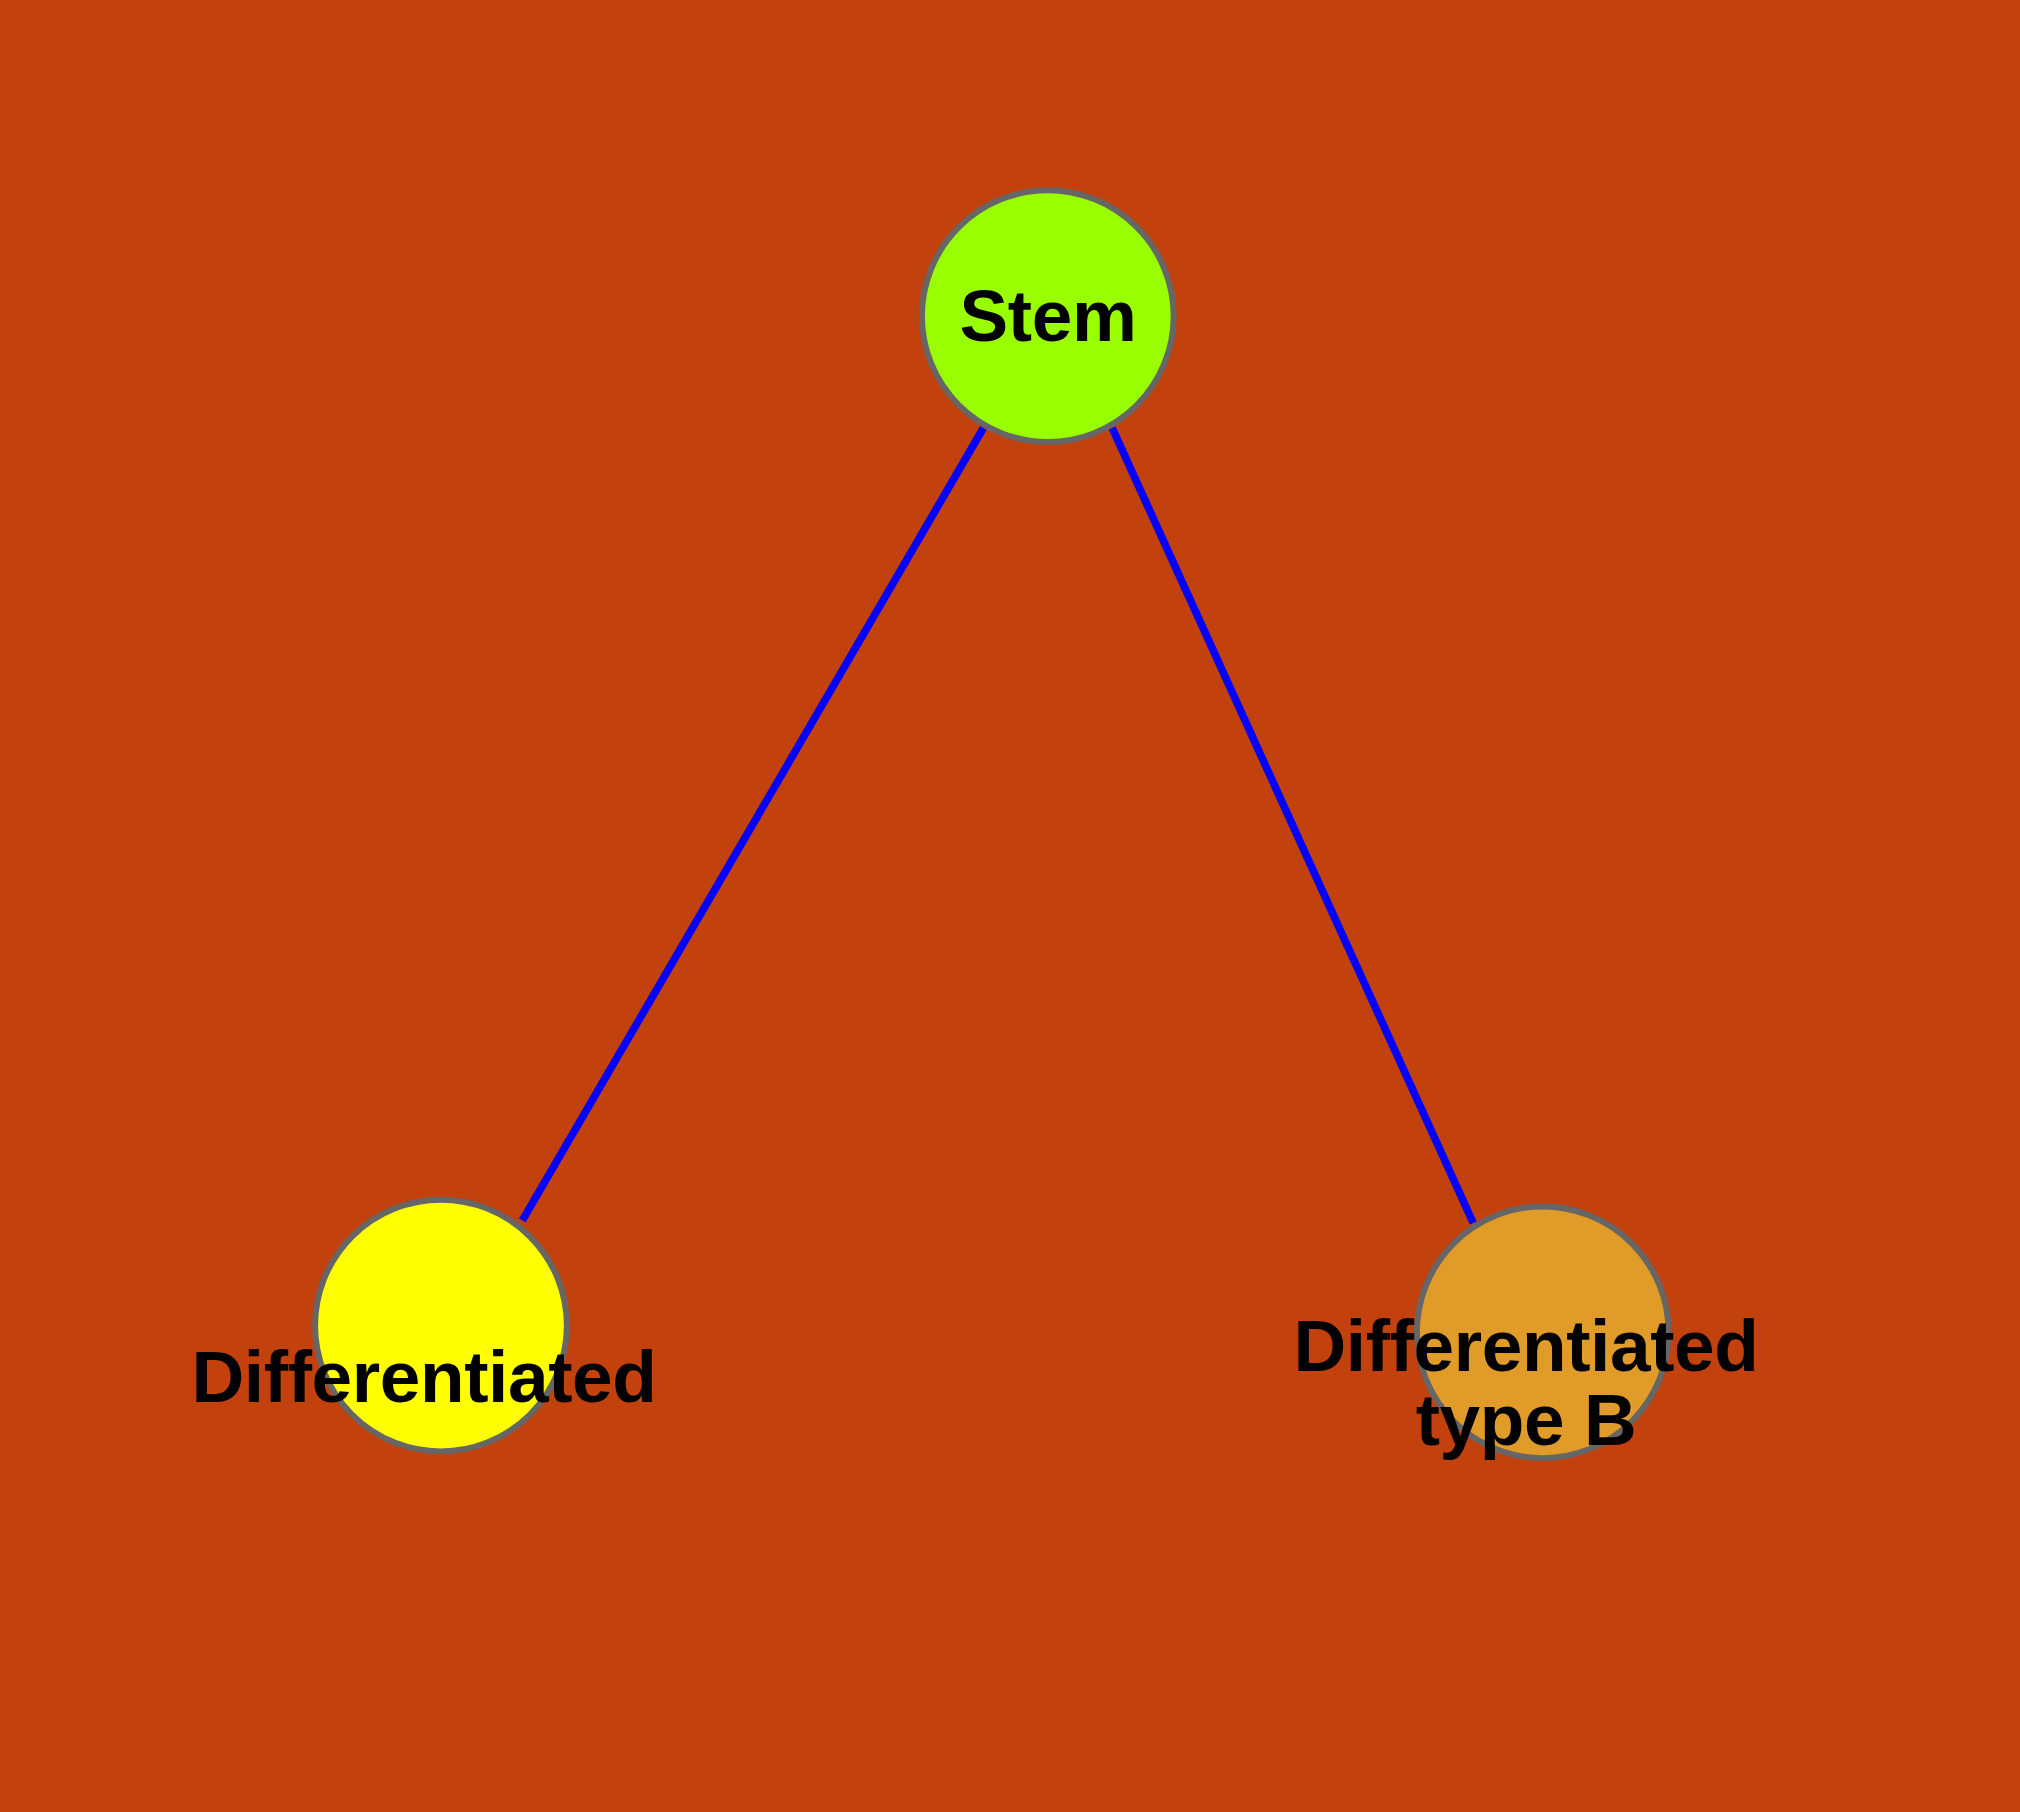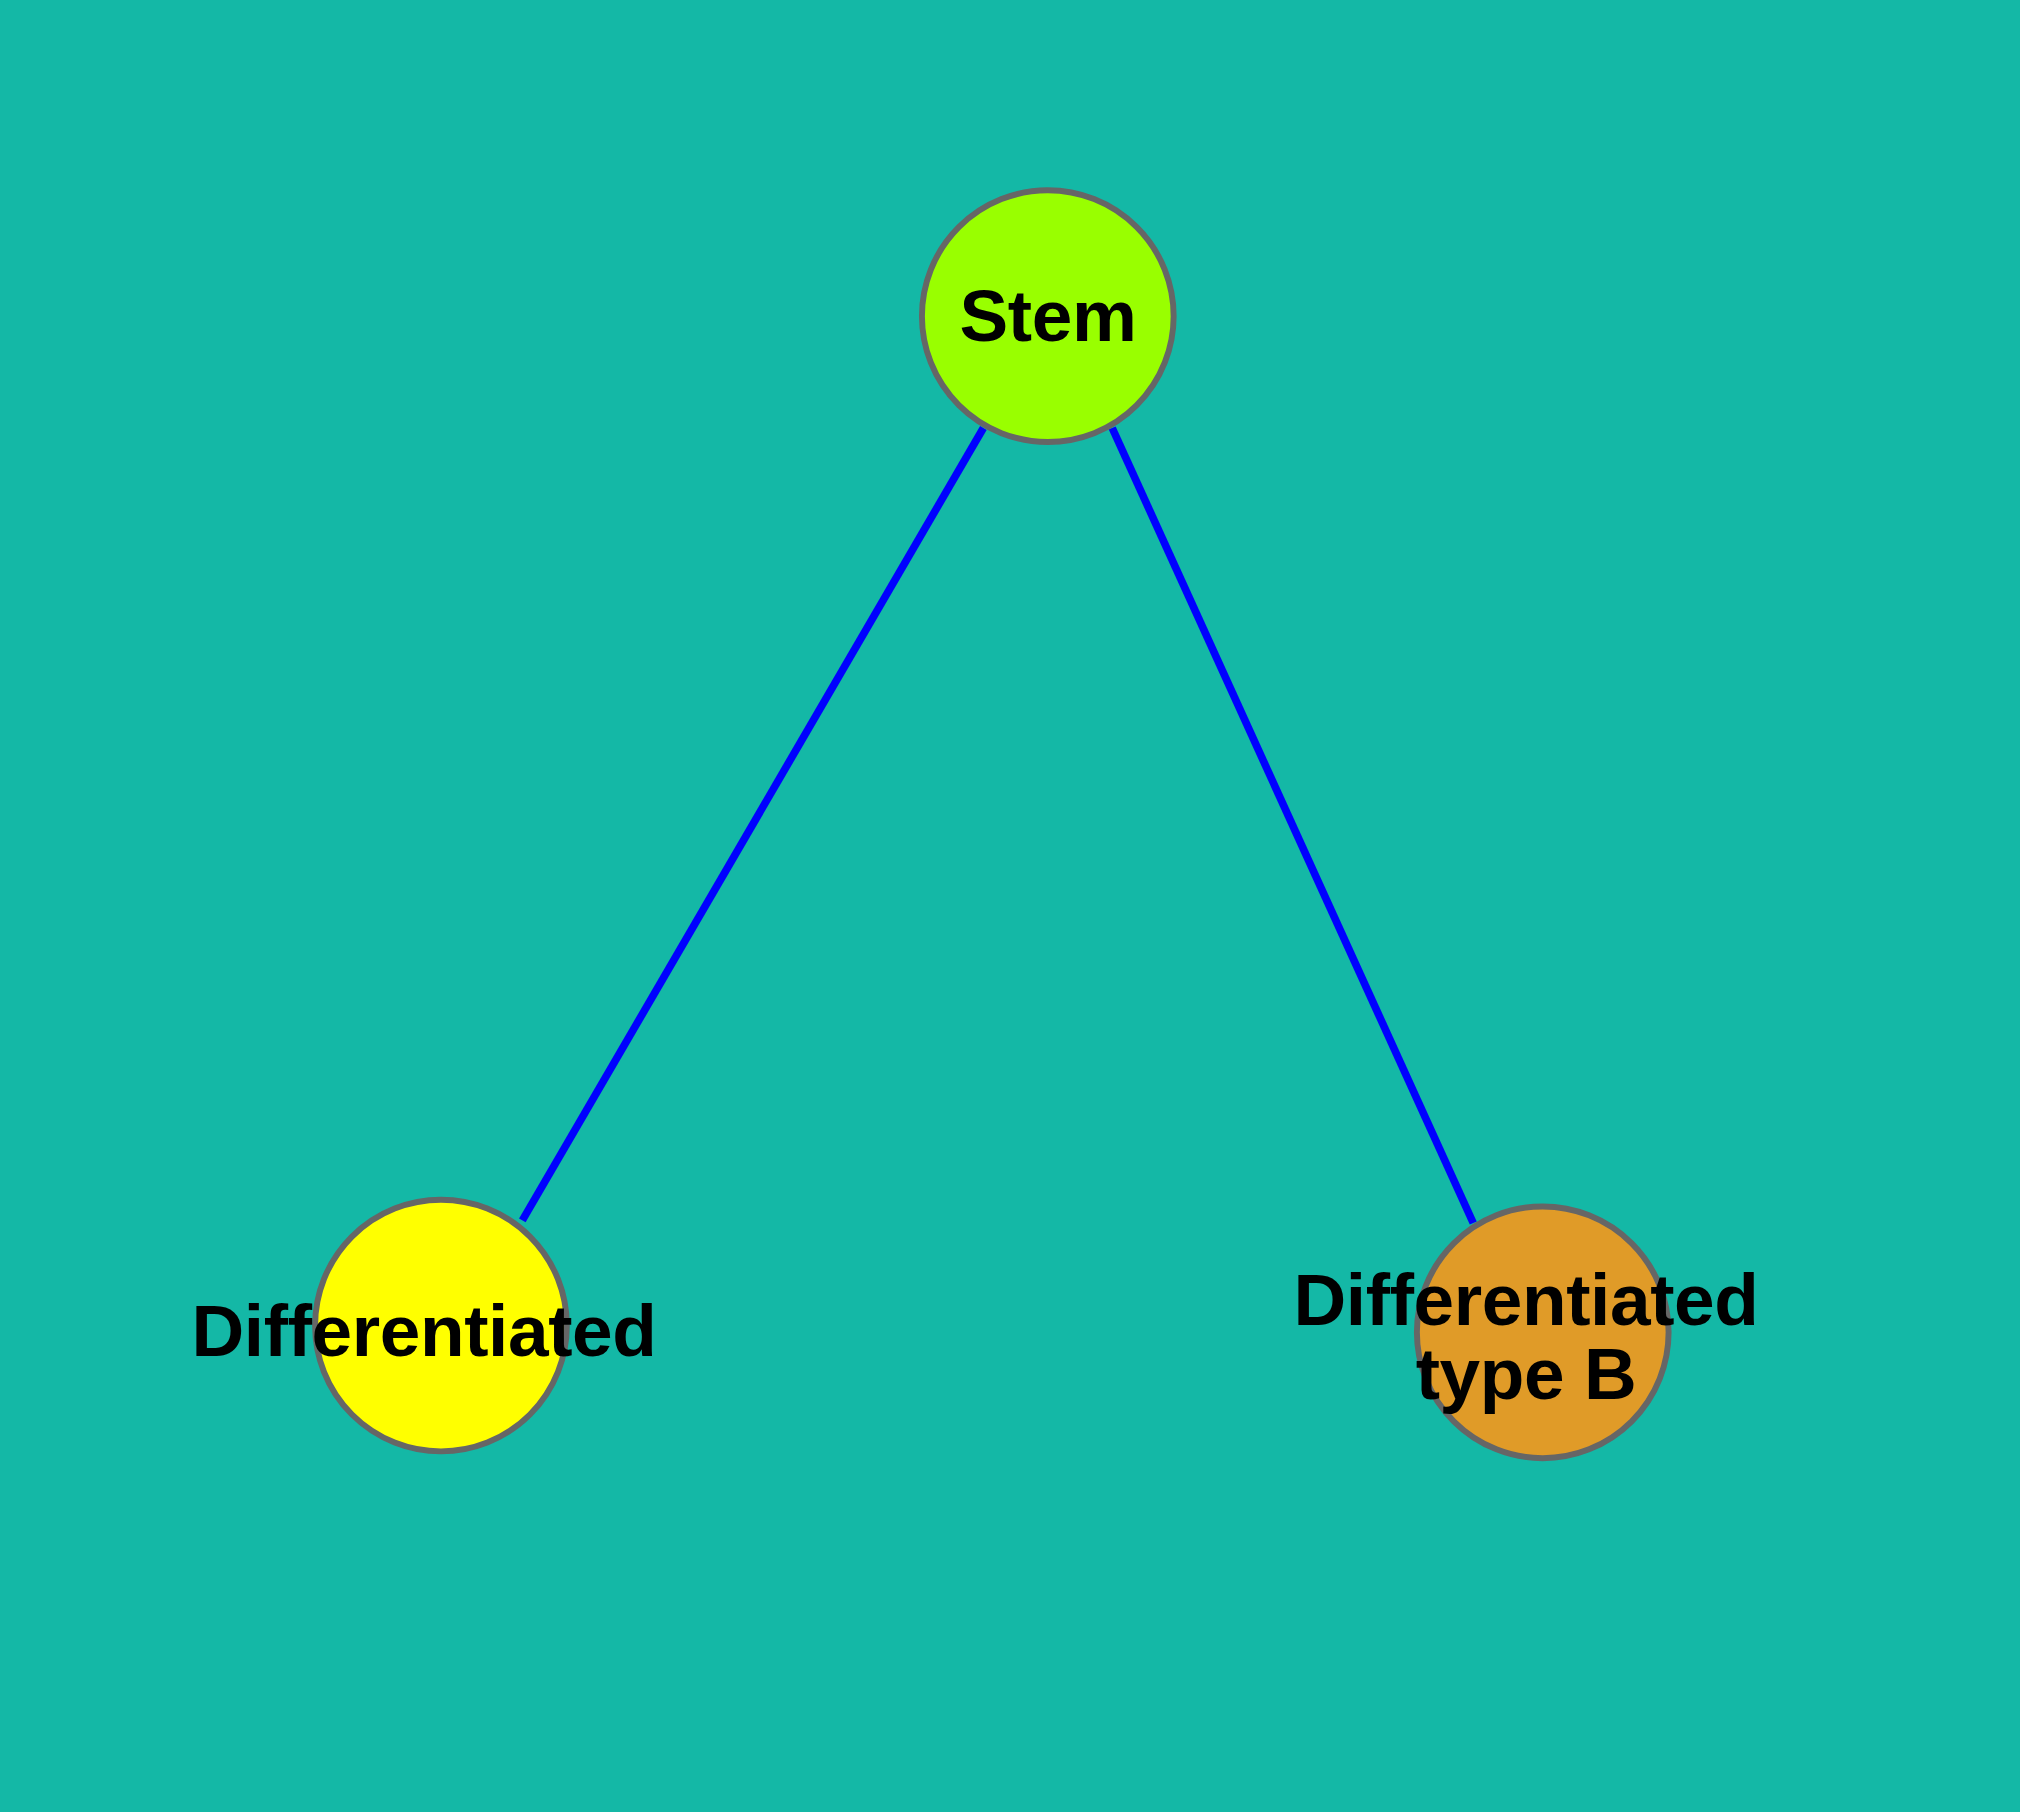--- a/index.html
+++ b/index.html
@@ -33,29 +33,30 @@
     line-height: 1.02;
     white-space: nowrap;
     pointer-events: none;
     letter-spacing: -0.4px;
   }
   .node-label.single {
     font-size: 73px;
   }
   .node-label.double {
     font-size: 73px;
+    margin-top: 46px;
   }
   .label-line {
     display: block;
   }
 </style>
 </head>
 <body style="background: rgb(204, 204, 250);">
 
-<div id="canvas" style="background: #14b8a6; width: 2021px; height: 1812px;">
+<div id="canvas" style="background: #c2410c; width: 2021px; height: 1812px;">
 
   <svg id="graph-svg" viewBox="0 0 2384 2138">
     <g>
       <line x1="1160" y1="505" x2="616" y2="1440" stroke="#0000ff" stroke-width="9" stroke-linecap="butt"></line>
       <line x1="1312" y1="505" x2="1738" y2="1443" stroke="#0000ff" stroke-width="9" stroke-linecap="butt"></line>
     </g>
     <g>
       <circle cx="1236" cy="373" r="148.5" fill="#99ff00" stroke="#666666" stroke-width="7"></circle>
       <circle cx="520" cy="1564" r="148.5" fill="#ffff00" stroke="#666666" stroke-width="7"></circle>
       <circle cx="1820" cy="1572" r="148.5" fill="#e09b28" stroke="#666666" stroke-width="7"></circle>

